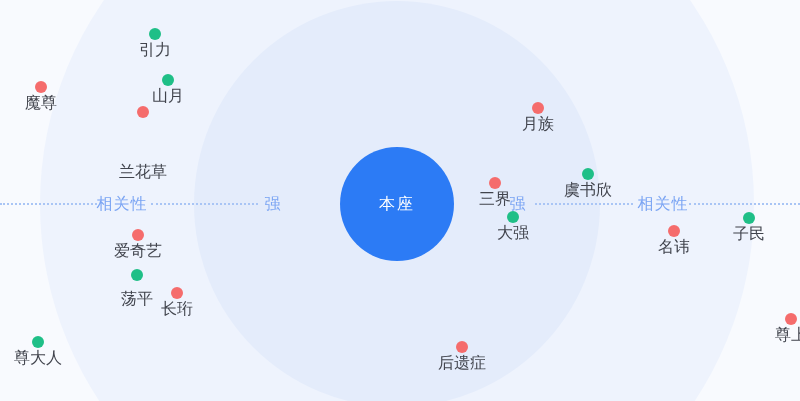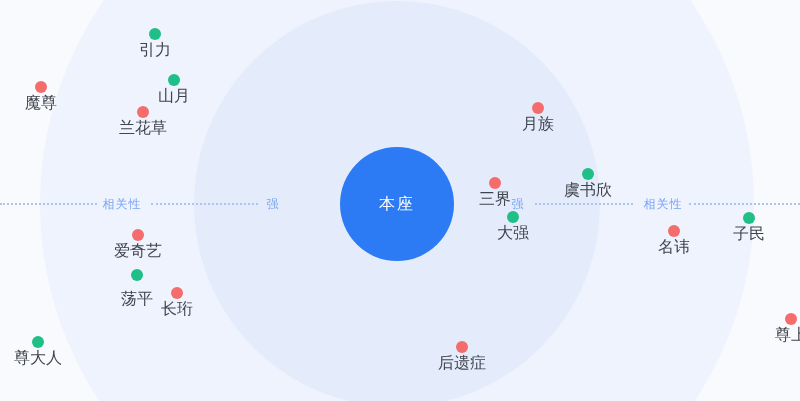--- a/index.html
+++ b/index.html
@@ -38,21 +38,21 @@
     border-top: 2px dotted var(--axis-dots, #A9C5F5);
   }
   .seg-1 { left: 0;    width: 97px; }
   .seg-2 { left: 151px; width: 107px; }
   .seg-3 { left: 535px; width: 98px; }
   .seg-4 { left: 689px; width: 111px; }
   .axis-label {
     position: absolute;
     top: 204px;
     transform: translate(-50%, -50%);
-    font-size: 12px;
+    font-size: 16px;
     color: var(--axis-text, #7AA4F3);
     white-space: nowrap;
     letter-spacing: 1px;
   }
   .ax-rel-left  { left: 122px; }
   .ax-str-left  { left: 273px; }
   .ax-str-right { left: 518px; }
   .ax-rel-right { left: 663px; }
   .center-node {
     position: absolute;
@@ -120,26 +120,26 @@
   <div class="node" style="left: 155px; top: 28px;">
     <span class="dot" style="background: rgb(31, 191, 135);"></span>
     <span class="nlabel">引力</span>
   </div>
 
   <div class="node" style="left: 41px; top: 81px;">
     <span class="dot" style="background: rgb(245, 108, 108);"></span>
     <span class="nlabel">魔尊</span>
   </div>
 
-  <div class="node" style="left: 174px; top: 74px;">
+  <div class="node" style="left: 168px; top: 74px;">
     <span class="dot" style="background: rgb(31, 191, 135);"></span>
     <span class="nlabel">山月</span>
   </div>
 
-  <div class="node" style="left: 143px; top: 106px;">
+  <div class="node" style="left: 143px; top: 106px; gap: 44px;">
     <span class="dot" style="background: rgb(245, 108, 108);"></span>
     <span class="nlabel">兰花草</span>
   </div>
 
   <div class="node" style="left: 138px; top: 229px;">
     <span class="dot" style="background: rgb(245, 108, 108);"></span>
     <span class="nlabel">爱奇艺</span>
   </div>
 
   <div class="node" style="left: 137px; top: 269px; gap: 8px;">

